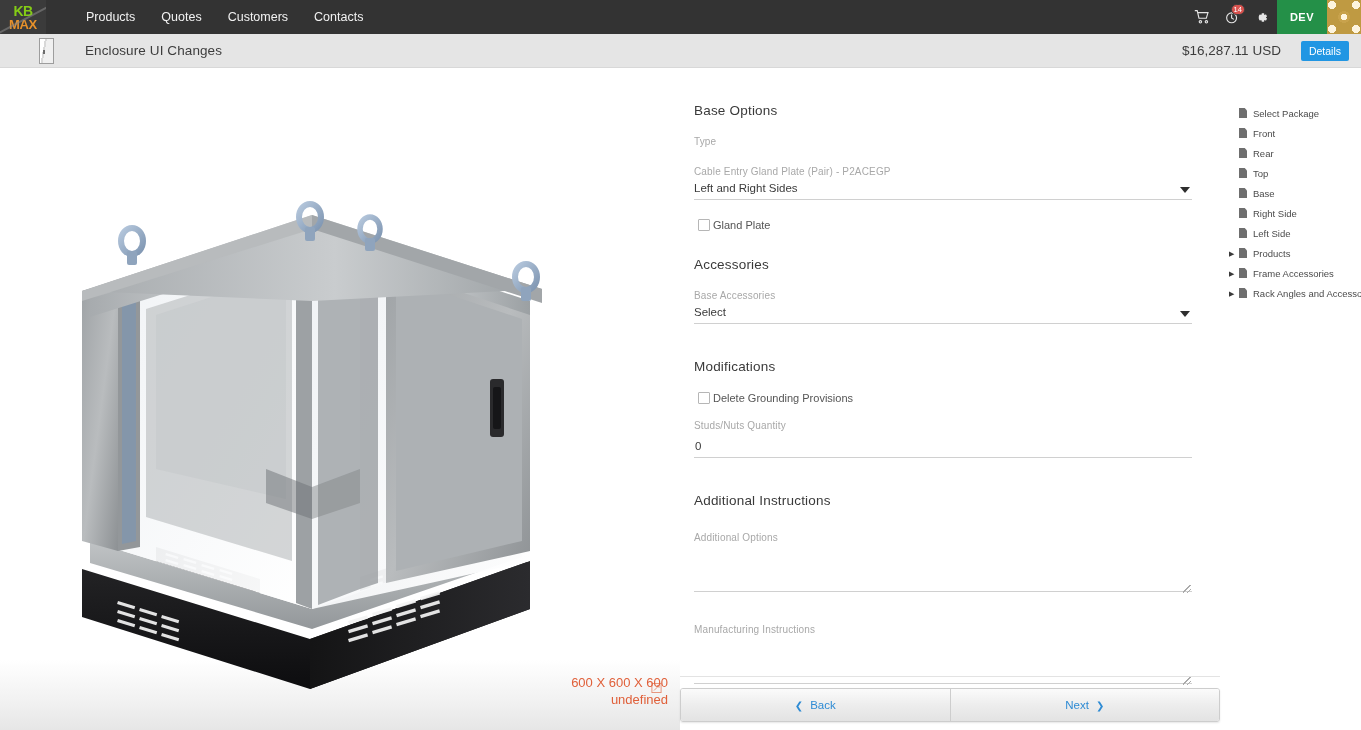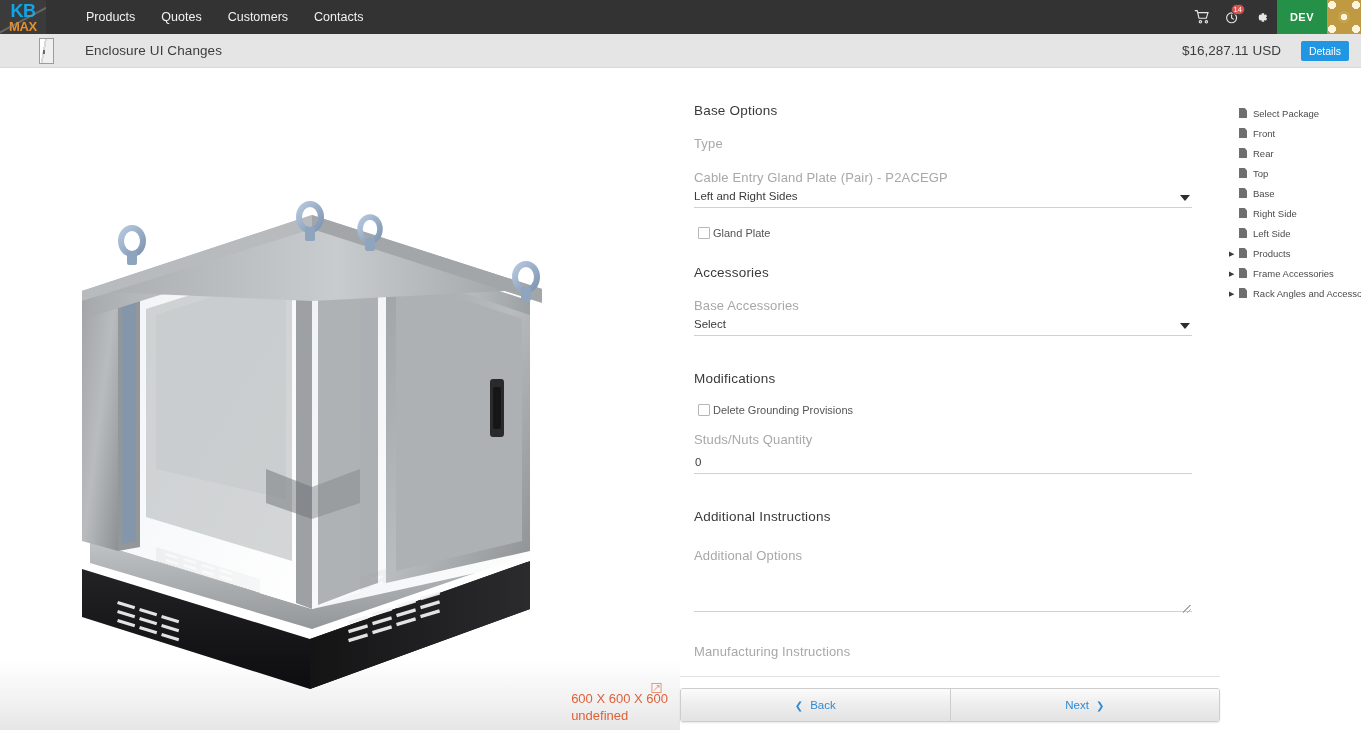--- a/index.html
+++ b/index.html
@@ -18,21 +18,21 @@
     display: flex; align-items: center;
   }
   .logo-box {
     width: 46px; height: 34px;
     background: #3b3b3b;
     position: relative; overflow: hidden;
     display: flex; flex-direction: column;
     align-items: center; justify-content: center;
     line-height: 1;
   }
-  .logo-kb { color: #0ea5e9; font-weight: bold; font-size: 18px; letter-spacing: -0.5px; }
+  .logo-kb { color: #84cc16; font-weight: bold; font-size: 14px; letter-spacing: -0.5px; }
   .logo-max { color: #e8912a; font-weight: bold; font-size: 13px; letter-spacing: -0.3px; }
   .logo-slash {
     position: absolute; width: 62px; height: 2px;
     background: #8a8a8a; transform: rotate(-28deg);
     top: 18px; left: -6px; opacity: .55;
   }
   .nav-links { display: flex; align-items: center; margin-left: 40px; gap: 26px; }
   .nav-link {
     color: #f2f2f2; font-size: 12.5px; cursor: pointer;
     padding: 2px 0; white-space: nowrap;
@@ -123,22 +123,22 @@
     width: 680px; height: 661px;
     background: #ffffff;
     overflow: hidden;
   }
   .viewer-floor {
     position: absolute; left: 0; bottom: 0; width: 680px; height: 70px;
     background: linear-gradient(to bottom, #ffffff 0%, #f1f1f1 60%, #e6e6e6 100%);
   }
   .enclosure { position: absolute; left: 60px; top: 100px; width: 560px; height: 560px; }
   .dim-label {
-    position: absolute; right: 12px; bottom: 6px;
-    color: #e0603a;
+    position: absolute; right: 12px; bottom: 22px;
+    text-align: right; color: #e0603a;
     font-size: 13px; line-height: 17px;
   }
   .expand-icon {
     position: absolute; right: 18px; bottom: 37px;
     width: 11px; height: 10px; opacity: .75;
   }
 
   
   .formpanel {
     position: absolute; left: 680px; top: 0;
@@ -146,21 +146,21 @@
     background: #ffffff;
     padding: 34px 28px 0 14px;
     overflow: hidden;
   }
   .sec-title {
     font-size: 13.5px; color: #3a3a3a; font-weight: 500;
     margin: 0 0 18px 0; letter-spacing: .2px;
   }
   .field { position: relative; margin-bottom: 19px; }
   .field-label {
-    font-size: 13px; color: #a8a8a8; letter-spacing: .15px;
+    font-size: 10px; color: #a8a8a8; letter-spacing: .15px;
     display: block; margin-bottom: 5px; margin-top: 16px;
   }
   .select-row {
     display: flex; align-items: center;
     border-bottom: 1px solid #d0d0d0;
     padding-bottom: 5px; cursor: pointer;
     position: relative;
   }
   .select-value { font-size: 11.5px; color: #3a3a3a; }
   .diamond-icon { width: 22px; height: 12px; margin-right: 6px; flex: none; }

